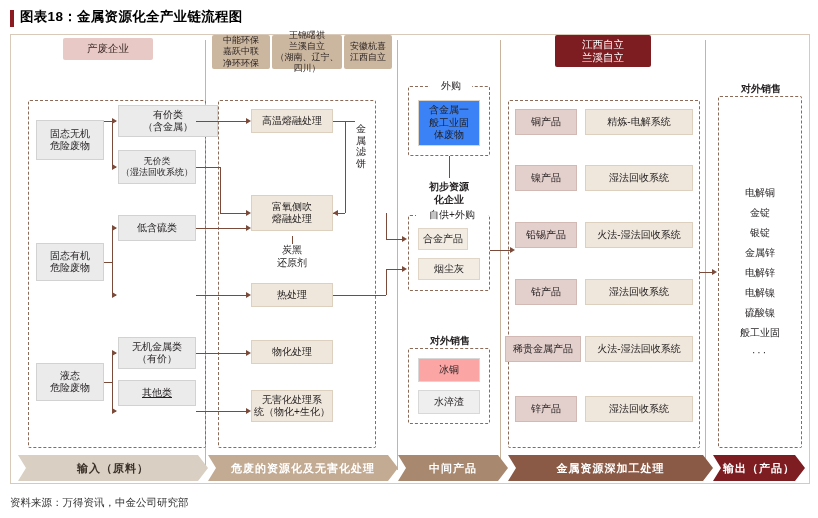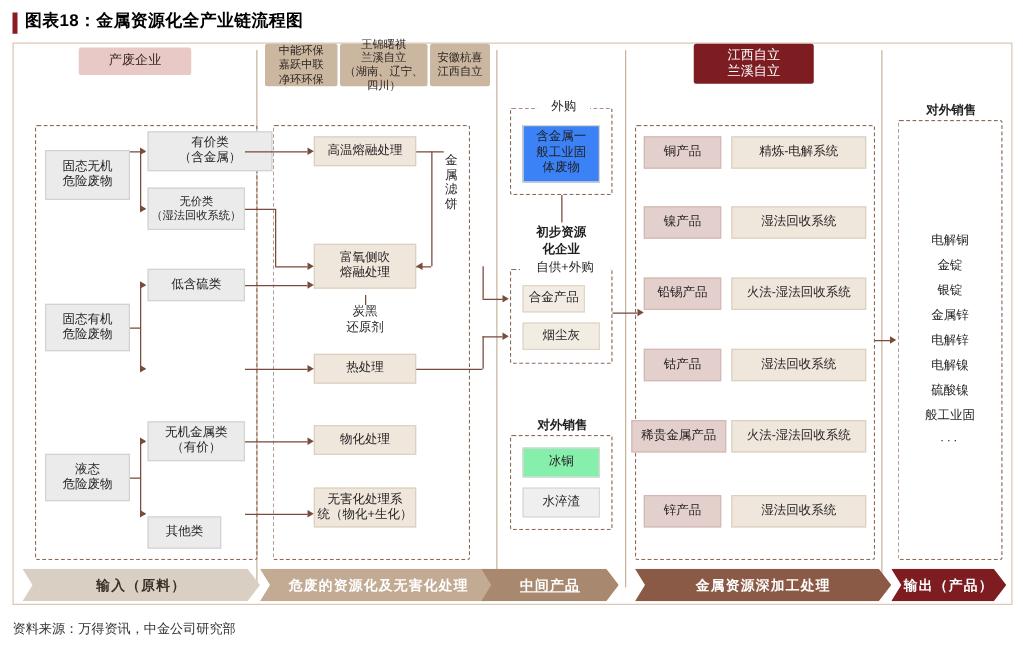--- a/index.html
+++ b/index.html
@@ -91,21 +91,21 @@
   <div class="bx grey" style="left:36px;top:363px;width:68px;height:38px;white-space:pre-line;">液态
 危险废物</div>
 
   <div class="bx grey" style="left:118px;top:105px;width:100px;height:32px;white-space:pre-line;">有价类
 （含金属）</div>
   <div class="bx grey" style="left:118px;top:150px;width:78px;height:34px;white-space:pre-line;font-size:9px;">无价类
 （湿法回收系统）</div>
   <div class="bx grey" style="left:118px;top:215px;width:78px;height:26px;white-space:pre-line;">低含硫类</div>
   <div class="bx grey" style="left:118px;top:337px;width:78px;height:32px;white-space:pre-line;">无机金属类
 （有价）</div>
-  <div class="bx grey" style="left:118px;top:413px;width:59px;height:26px;white-space:pre-line;">其他类</div>
+  <div class="bx grey" style="left:118px;top:380px;width:78px;height:26px;white-space:pre-line;text-decoration:underline;">其他类</div>
 
   <div class="ln lnh" style="left:104px;top:121px;width:8px;"></div>
   <div class="ln lnv" style="left:112px;top:121px;height:46px;"></div>
   <div class="ln lnh" style="left:112px;top:121px;width:4px;"></div>
   <div class="arrow" style="left:112px;top:117.5px;"></div>
   <div class="ln lnh" style="left:112px;top:167px;width:4px;"></div>
   <div class="arrow" style="left:112px;top:163.5px;"></div>
 
   <div class="ln lnh" style="left:104px;top:262px;width:8px;"></div>
   <div class="ln lnv" style="left:112px;top:228px;height:67px;"></div>
@@ -171,21 +171,21 @@
   <div class="dash" style="left:408px;top:215px;width:82px;height:76px;"></div>
   <div class="dash-lbl" style="left:416px;top:209px;width:66px;">自供+外购</div>
   <div class="lbl" style="left:410px;top:180px;width:78px;white-space:pre-line;font-weight:bold;">初步资源
 化企业</div>
 
   <div class="bx beige2" style="left:418px;top:228px;width:50px;height:22px;">合金产品</div>
   <div class="bx beige2" style="left:418px;top:258px;width:62px;height:22px;">烟尘灰</div>
 
   <div class="lbl" style="left:414px;top:334px;width:72px;font-weight:bold;">对外销售</div>
   <div class="dash" style="left:408px;top:348px;width:82px;height:76px;"></div>
-  <div class="bx plain" style="left:418px;top:358px;width:62px;height:24px;background:#86efac;border-color:#d8d8d8;">冰铜</div>
+  <div class="bx plain" style="left:418px;top:358px;width:62px;height:24px;background:#fca5a5;border-color:#d8d8d8;">冰铜</div>
   <div class="bx plain" style="left:418px;top:390px;width:62px;height:24px;background:#efefef;border-color:#d8d8d8;">水淬渣</div>
 
   <div class="ln lnh" style="left:333px;top:213px;width:0px;"></div>
   <div class="ln lnh" style="left:386px;top:239px;width:16px;"></div>
   <div class="arrow" style="left:402px;top:235.5px;"></div>
   <div class="ln lnv" style="left:386px;top:213px;height:26px;"></div>
   <div class="ln lnh" style="left:333px;top:295px;width:53px;"></div>
   <div class="ln lnv" style="left:386px;top:269px;height:26px;"></div>
   <div class="ln lnh" style="left:386px;top:269px;width:16px;"></div>
   <div class="arrow" style="left:402px;top:265.5px;"></div>
@@ -238,21 +238,21 @@
     <span style="color:#3a3028;">输入（原料）</span>
   </div>
 
   <div class="chev" style="left:208px;top:455px;width:190px;">
     <svg class="body" viewBox="0 0 190 26" preserveAspectRatio="none">
       <polygon points="0,0 180,0 190,13 180,26 0,26 8,13" fill="#c3ab93"></polygon>
     </svg>
     <span style="color:#fff;">危废的资源化及无害化处理</span>
   </div>
 
-  <div class="chev" style="left:385px;top:455px;width:110px;text-decoration:underline;">
+  <div class="chev" style="left:398px;top:455px;width:110px;">
     <svg class="body" viewBox="0 0 110 26" preserveAspectRatio="none">
       <polygon points="0,0 100,0 110,13 100,26 0,26 8,13" fill="#a8896f"></polygon>
     </svg>
     <span style="color:#fff;">中间产品</span>
   </div>
 
   <div class="chev" style="left:508px;top:455px;width:205px;">
     <svg class="body" viewBox="0 0 205 26" preserveAspectRatio="none">
       <polygon points="0,0 195,0 205,13 195,26 0,26 8,13" fill="#8b5a46"></polygon>
     </svg>

